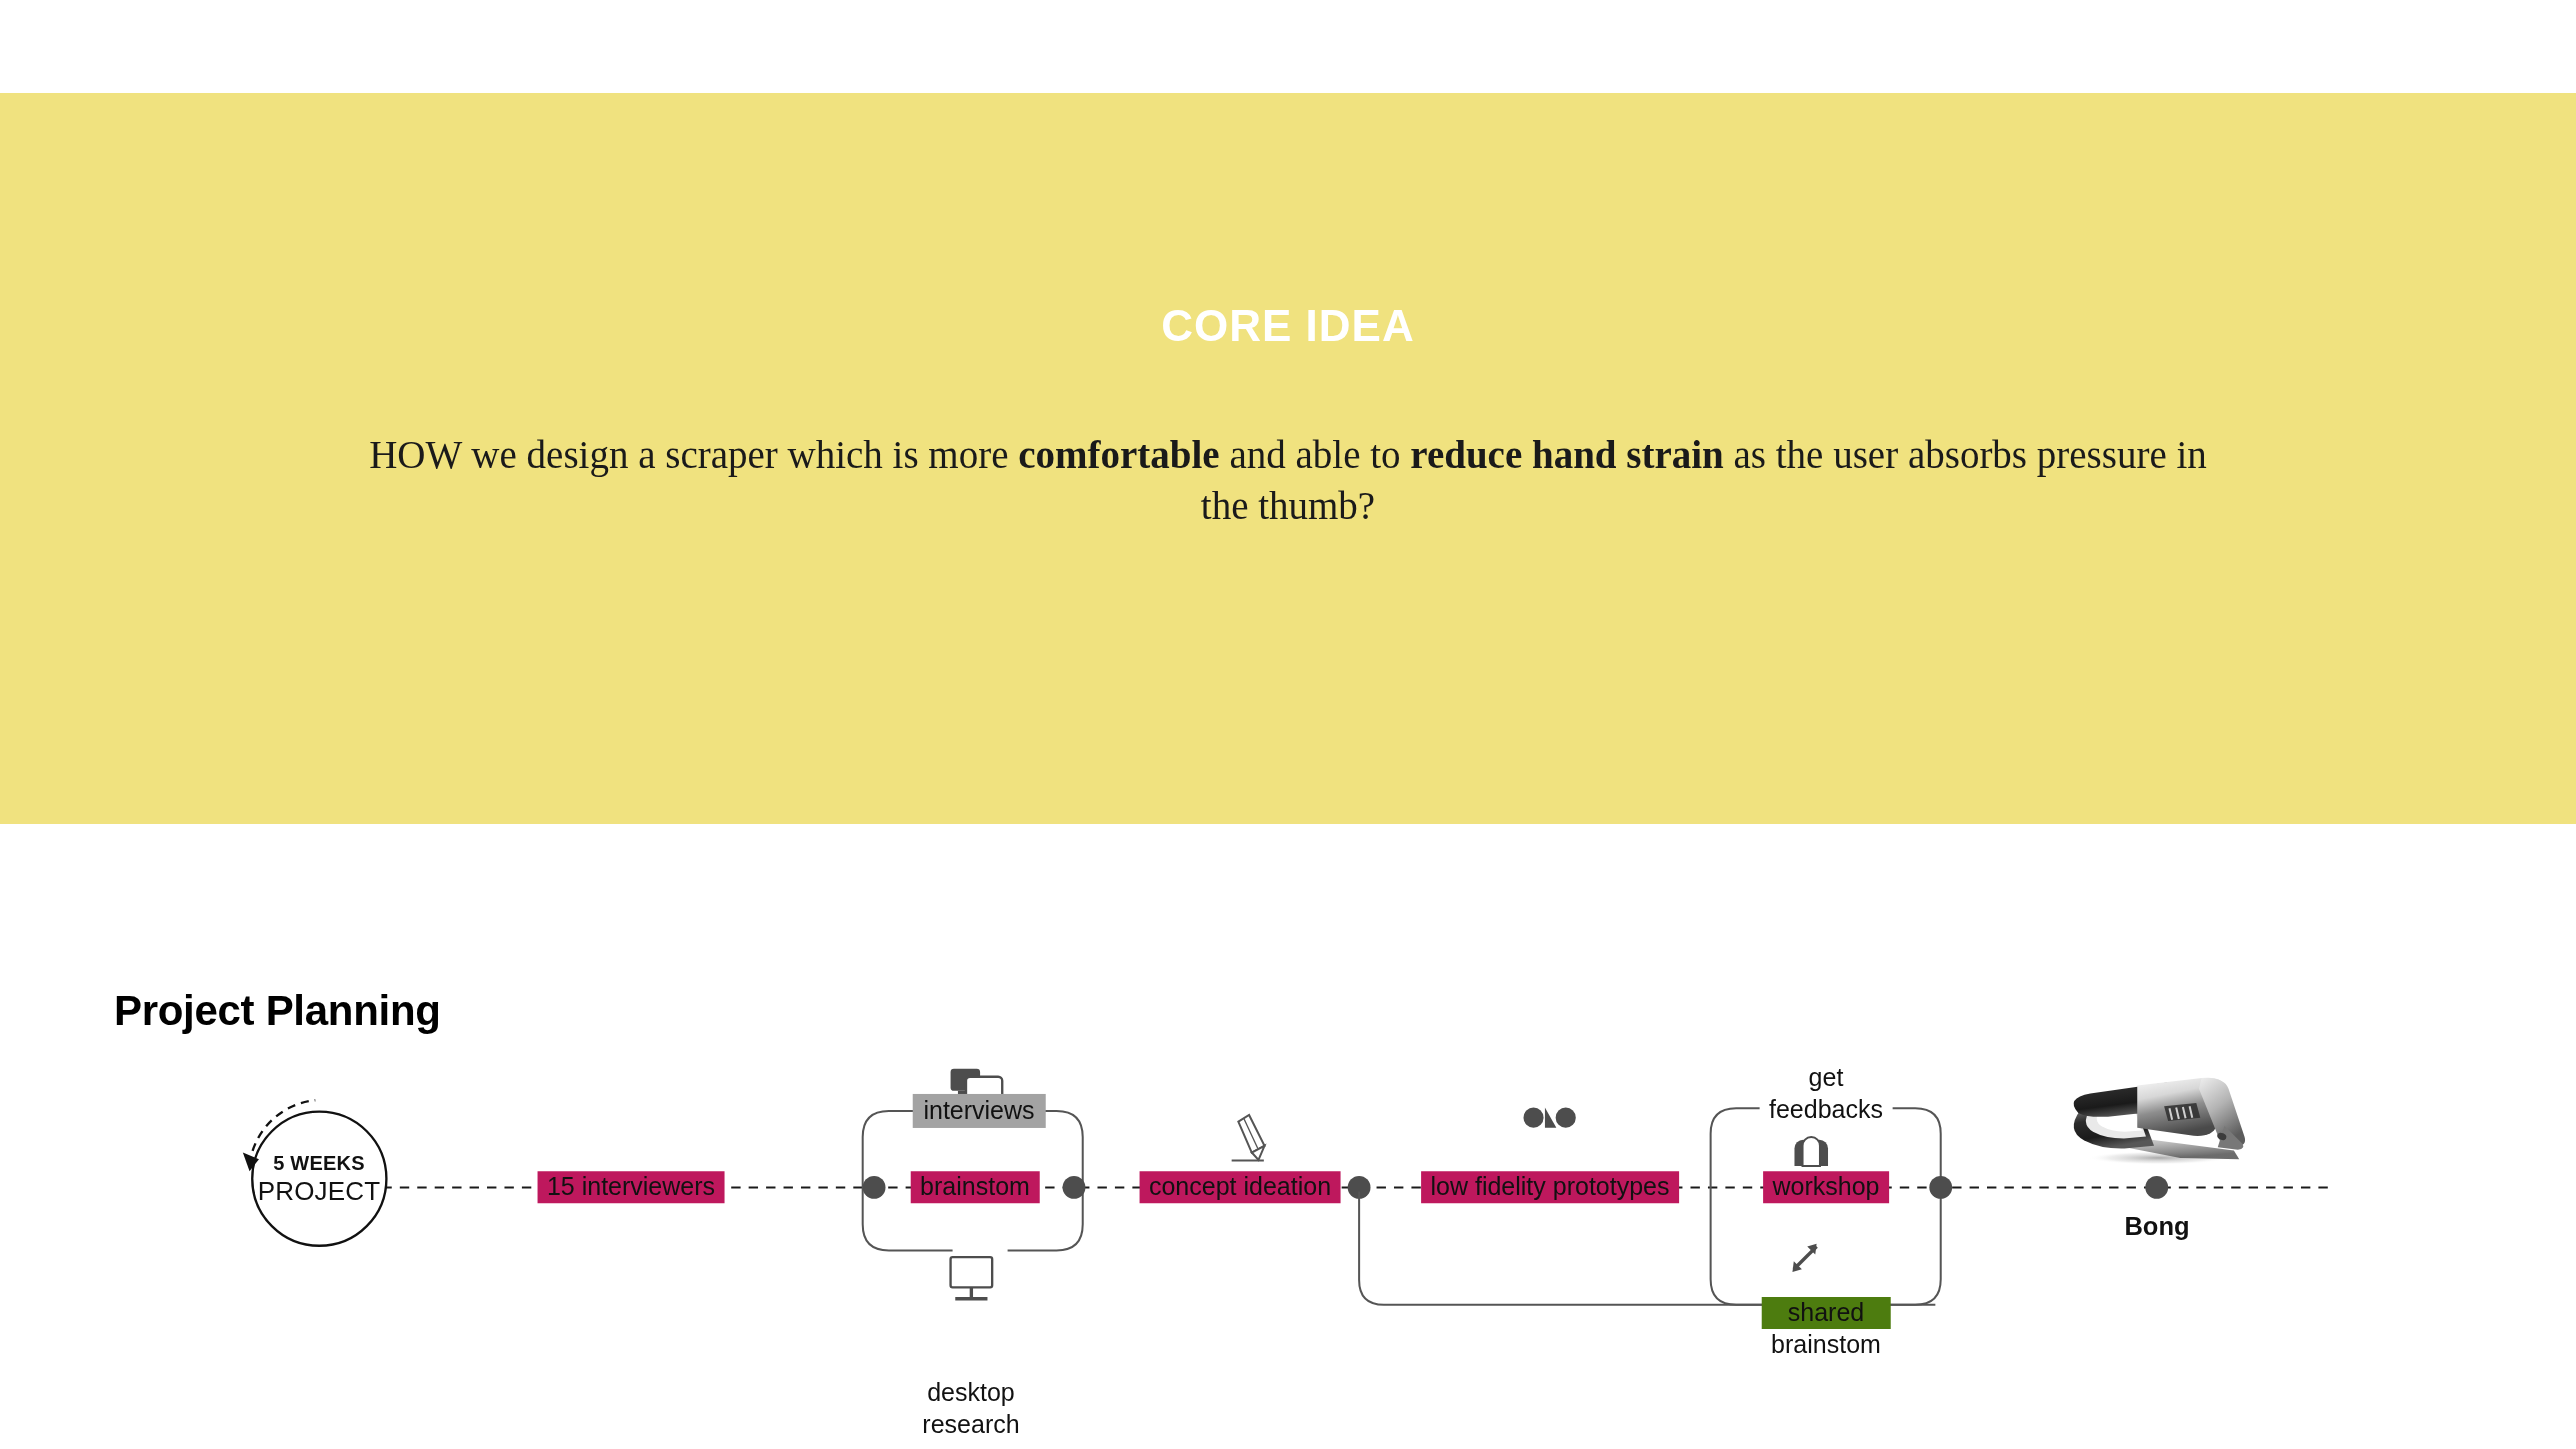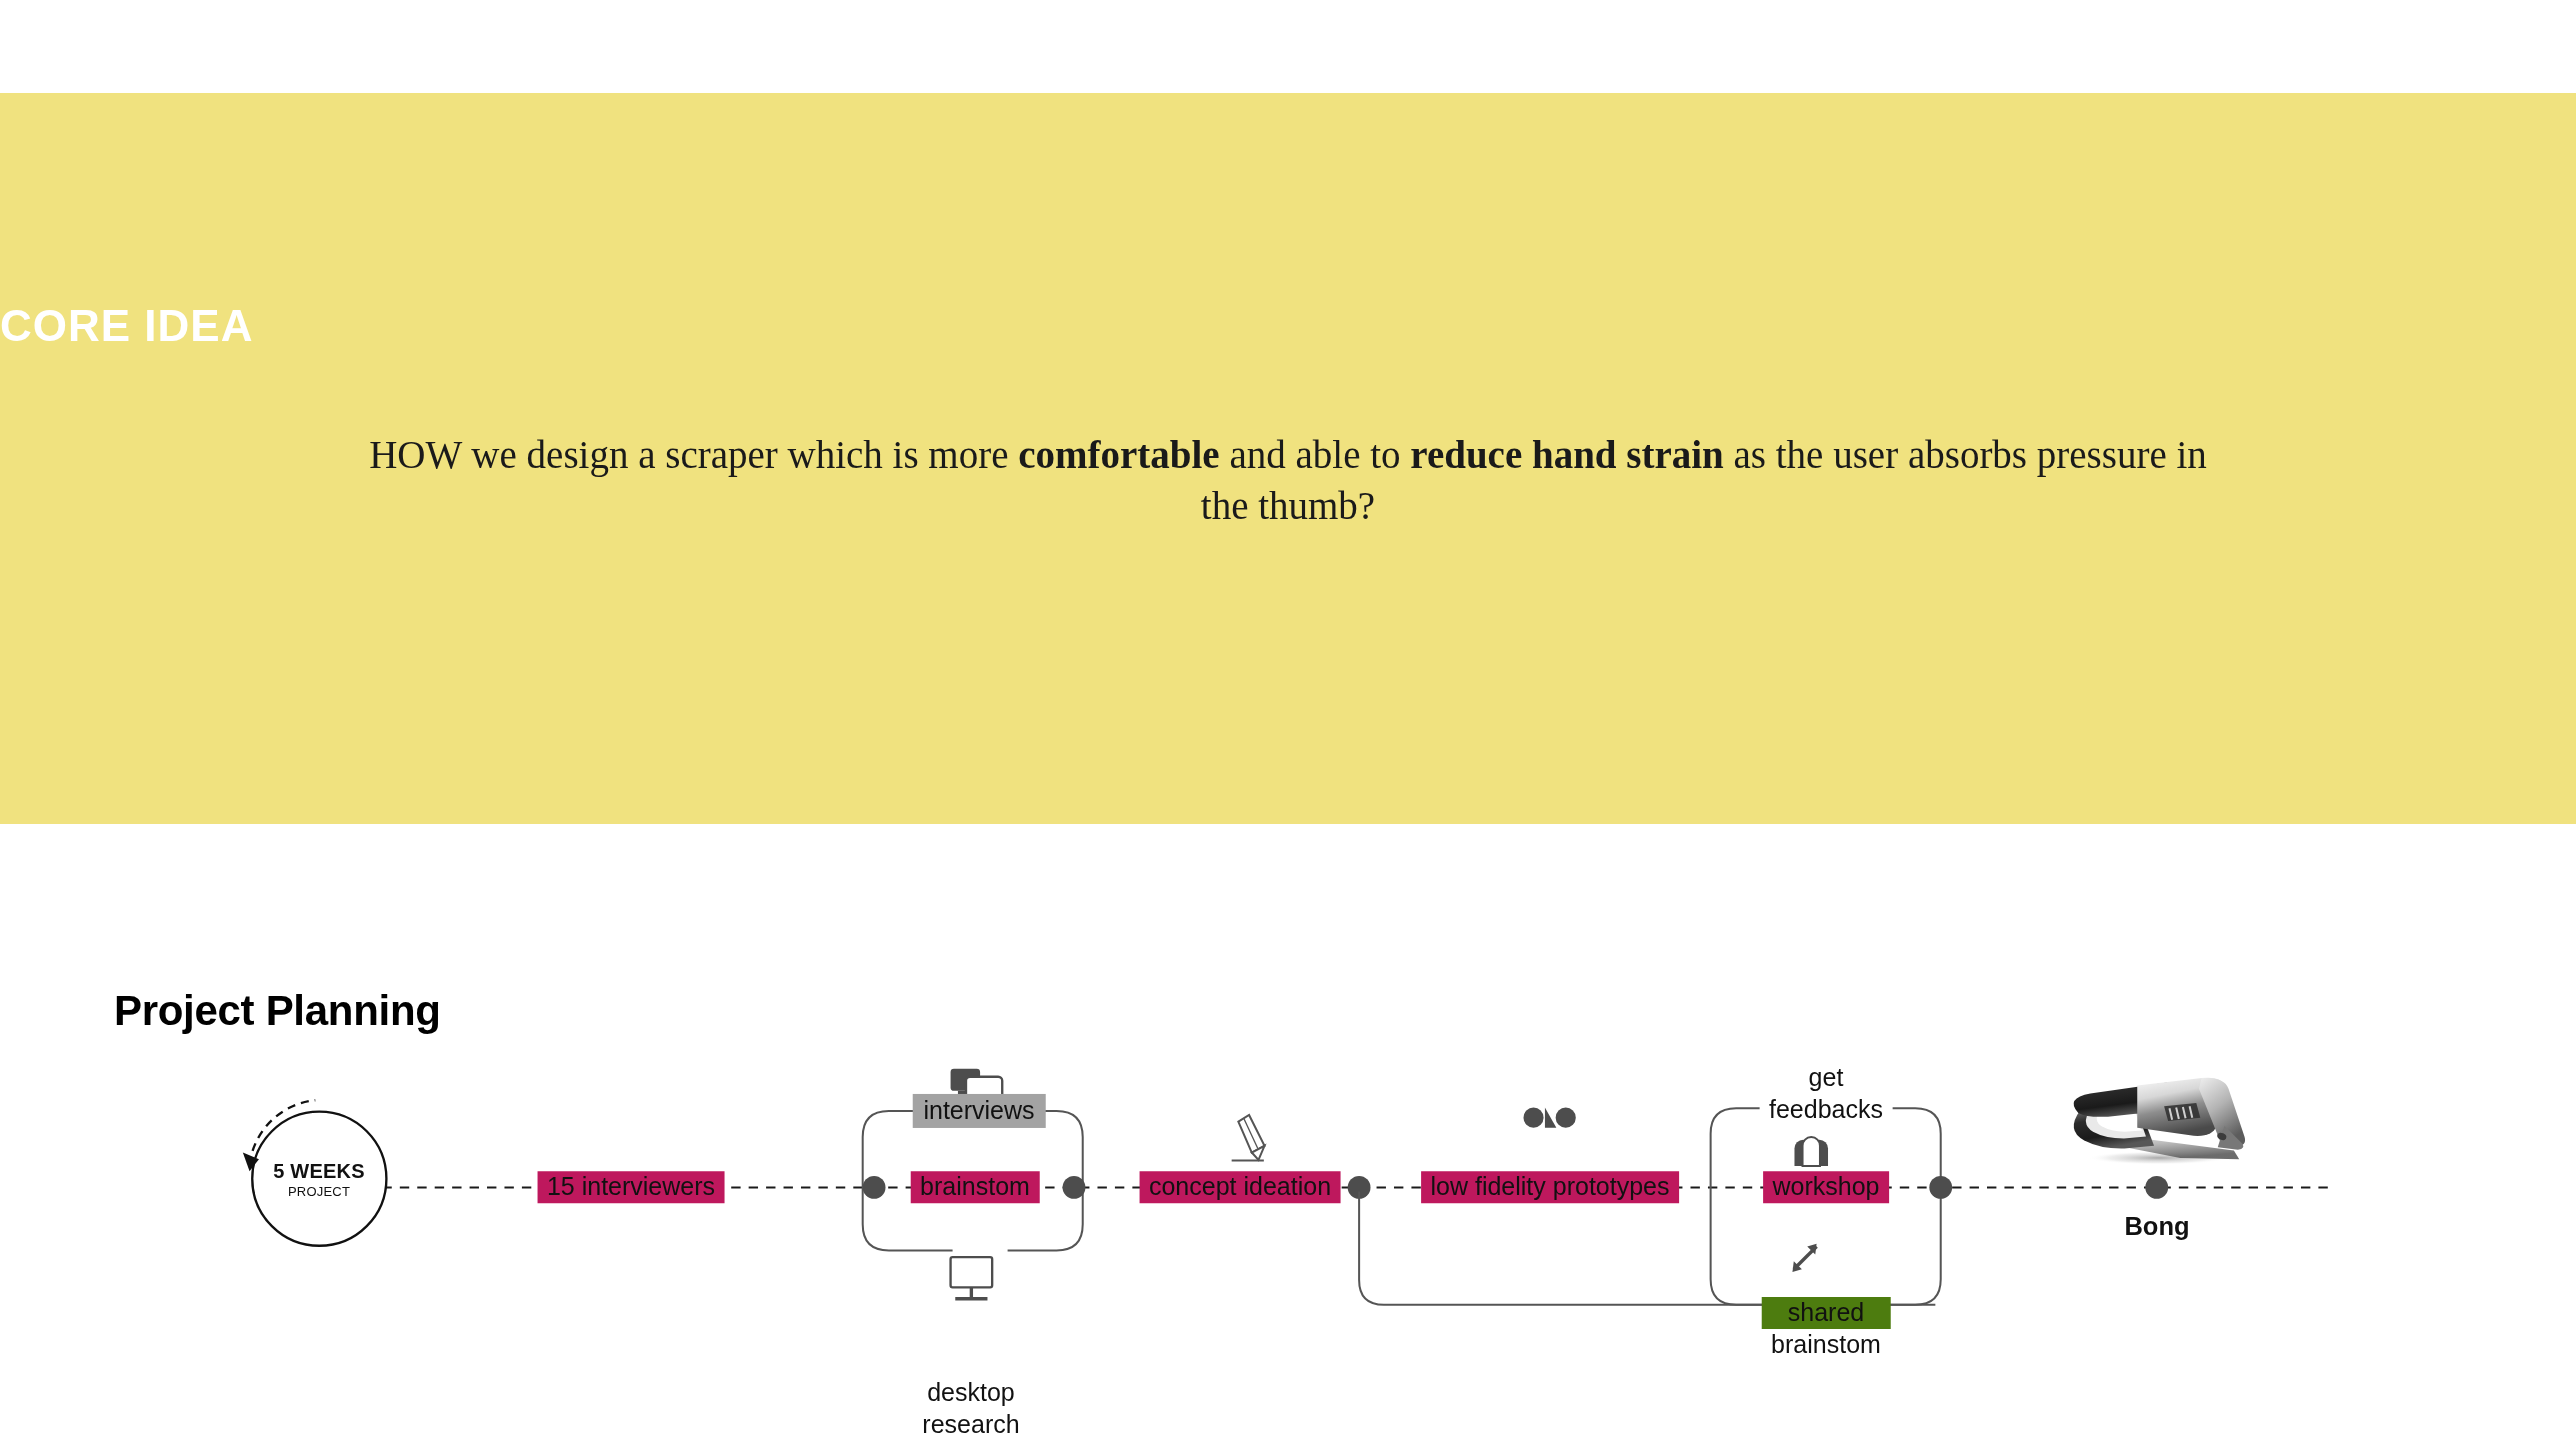--- a/index.html
+++ b/index.html
@@ -23,20 +23,21 @@
     top: 93px;
     width: 2576px;
     height: 731px;
     background: #f0e27f;
   }
   #core-idea-title {
     position: absolute;
     left: 0;
     top: 301px;
     width: 2576px;
+    text-align: center;
     color: #ffffff;
     font-family: "Liberation Sans", sans-serif;
     font-weight: bold;
     font-size: 44px;
     letter-spacing: 1px;
   }
   #core-idea-question {
     position: absolute;
     left: 50%;
     transform: translateX(-50%);
@@ -114,21 +115,21 @@
   }
   #weeks-circle-text .wk {
     display: block;
     font-weight: bold;
     font-size: 20px;
     letter-spacing: 0.2px;
   }
   #weeks-circle-text .pj {
     display: block;
     font-weight: normal;
-    font-size: 13px;
+    font-size: 26px;
     letter-spacing: 0.2px;
   }
 </style>
 </head>
 <body>
 
 <div id="core-idea-band"></div>
 
 <div id="core-idea-title">CORE IDEA</div>
 

